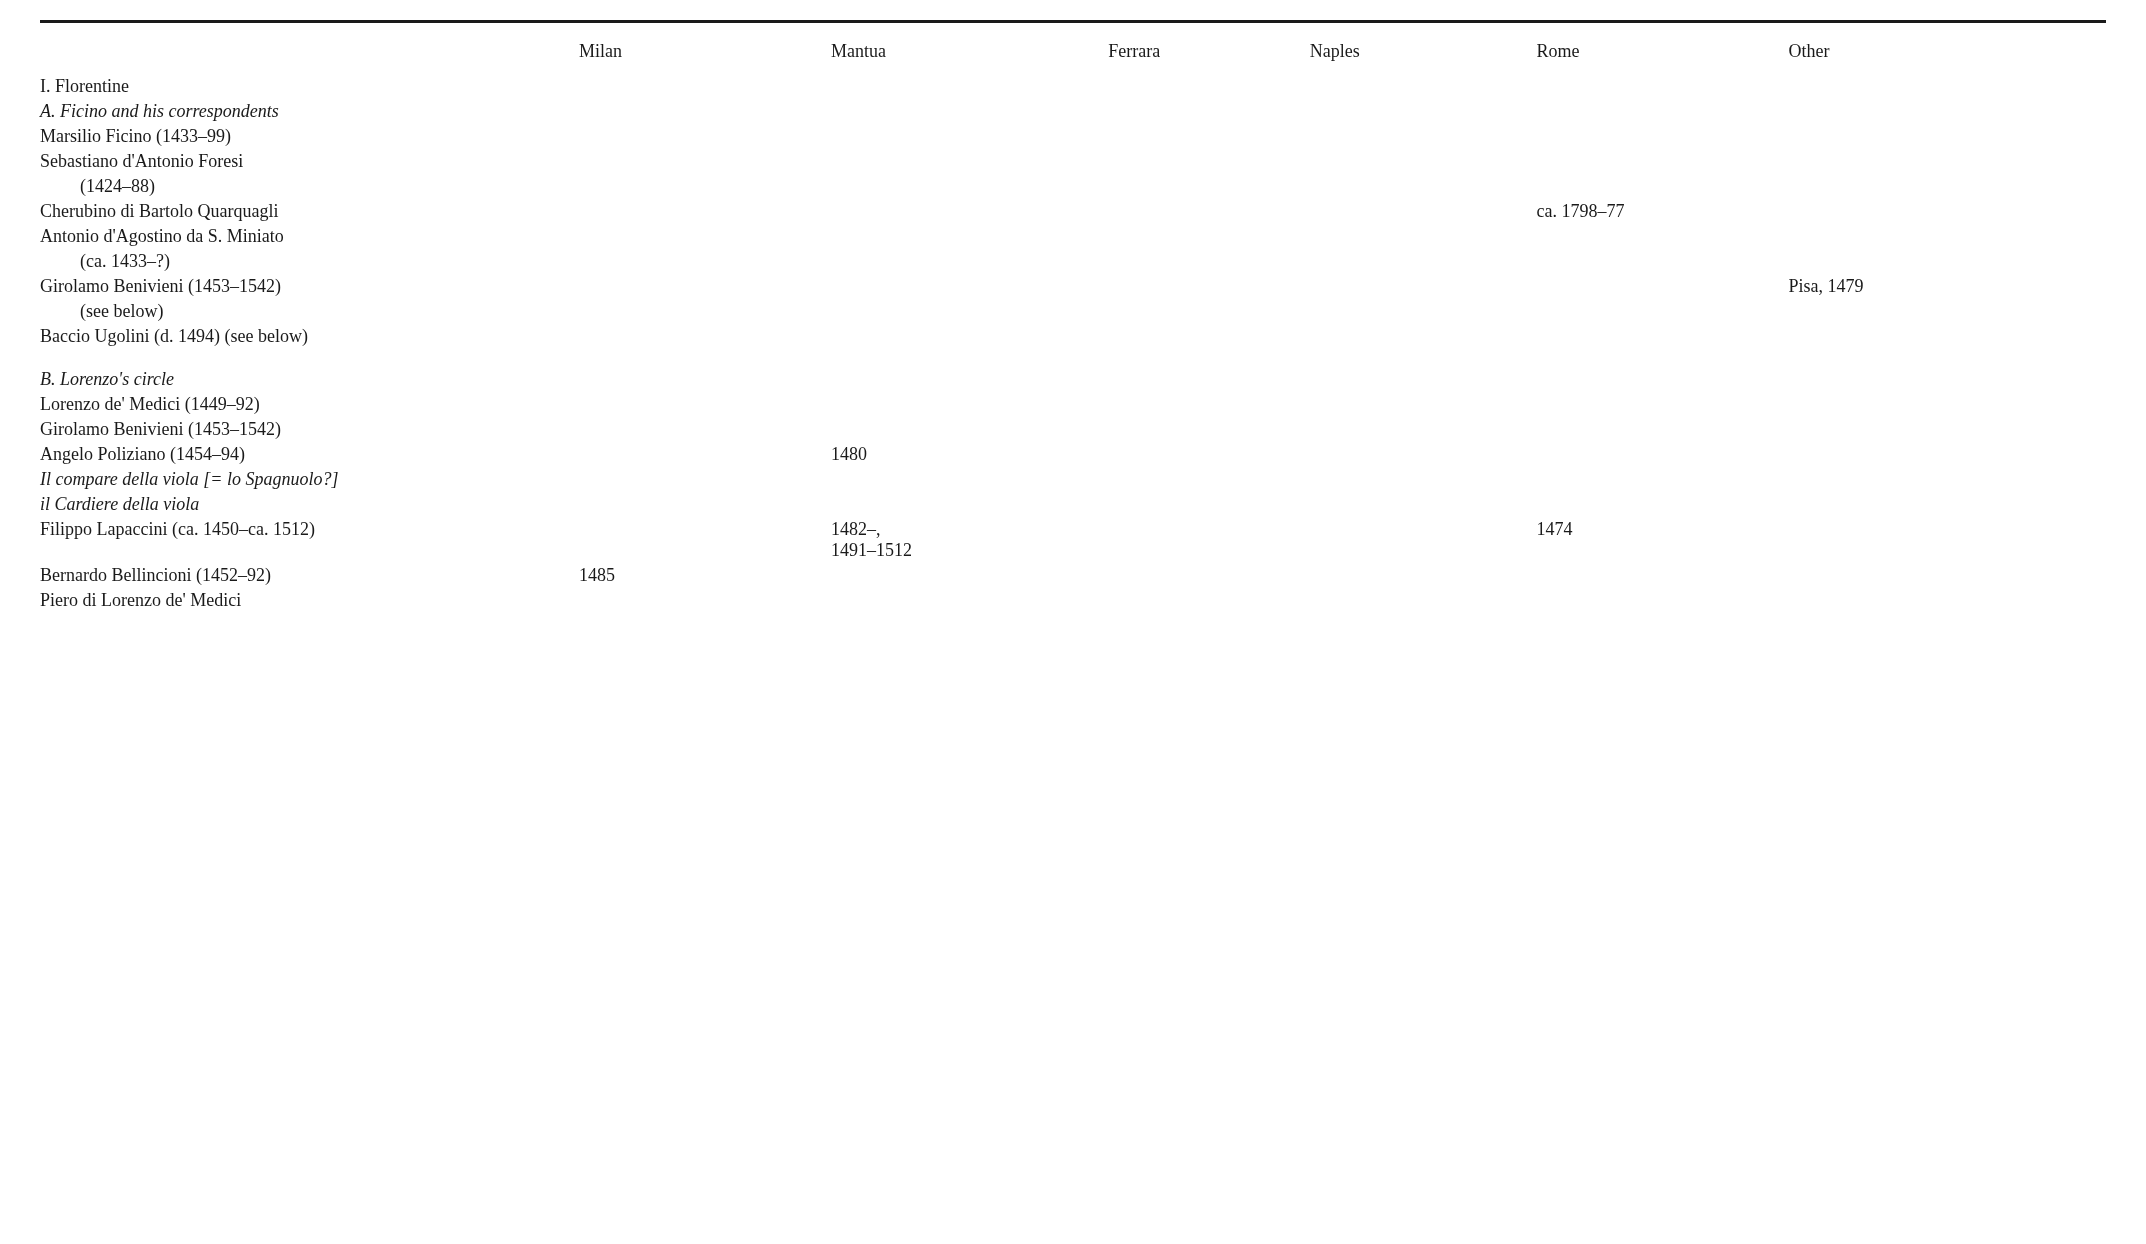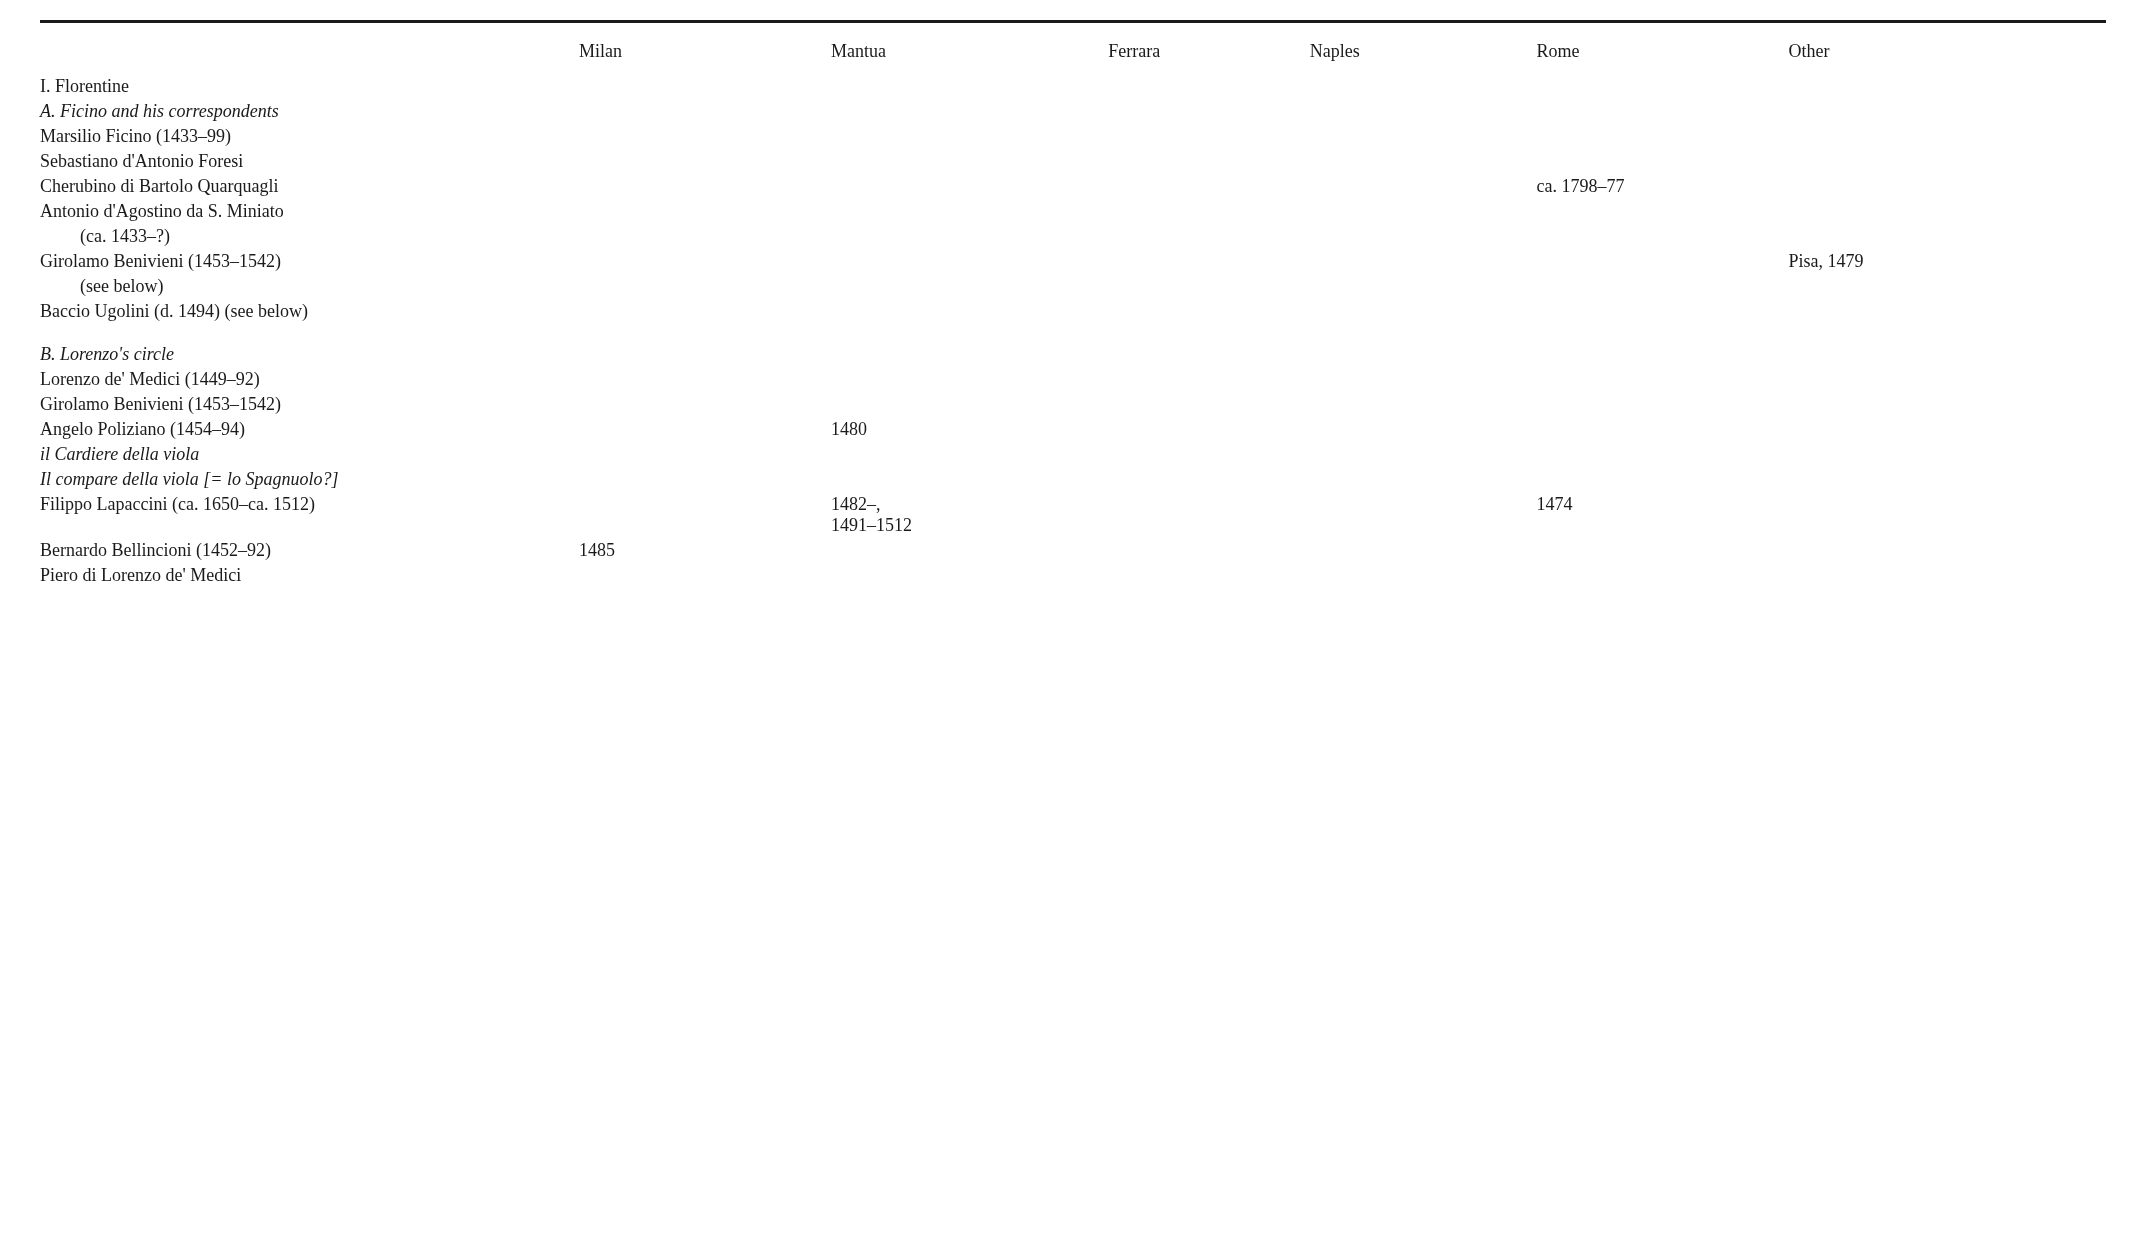--- a/index.html
+++ b/index.html
@@ -156,20 +156,29 @@
       <tr>
         <td class="col-name row-name">Sebastiano d'Antonio Foresi</td>
         <td class="col-milan"></td>
         <td class="col-mantua"></td>
         <td class="col-ferrara"></td>
         <td class="col-naples"></td>
         <td class="col-rome"></td>
         <td class="col-other"></td>
       </tr>
 
+      <tr>
+        <td class="col-name row-name indent">(1424–88)</td>
+        <td class="col-milan"></td>
+        <td class="col-mantua"></td>
+        <td class="col-ferrara"></td>
+        <td class="col-naples"></td>
+        <td class="col-rome"></td>
+        <td class="col-other"></td>
+      </tr>
 
       <tr>
         <td class="col-name row-name">Cherubino di Bartolo Quarquagli</td>
         <td class="col-milan"></td>
         <td class="col-mantua"></td>
         <td class="col-ferrara"></td>
         <td class="col-naples"></td>
         <td class="col-rome">ca. 1798–77</td>
         <td class="col-other"></td>
       </tr>
@@ -257,41 +266,41 @@
         <td class="col-name row-name">Angelo Poliziano (1454–94)</td>
         <td class="col-milan"></td>
         <td class="col-mantua">1480</td>
         <td class="col-ferrara"></td>
         <td class="col-naples"></td>
         <td class="col-rome"></td>
         <td class="col-other"></td>
       </tr>
 
       <tr>
+        <td class="col-name row-name" style="font-style:italic;">Il compare della viola [= lo Spagnuolo?]</td>
+        <td class="col-milan"></td>
+        <td class="col-mantua"></td>
+        <td class="col-ferrara"></td>
+        <td class="col-naples"></td>
+        <td class="col-rome"></td>
+        <td class="col-other"></td>
+      </tr>
+
+      <tr>
         <td class="col-name row-name" style="font-style:italic;">il Cardiere della viola</td>
         <td class="col-milan"></td>
         <td class="col-mantua"></td>
         <td class="col-ferrara"></td>
         <td class="col-naples"></td>
         <td class="col-rome"></td>
         <td class="col-other"></td>
       </tr>
 
       <tr>
-        <td class="col-name row-name" style="font-style:italic;">Il compare della viola [= lo Spagnuolo?]</td>
-        <td class="col-milan"></td>
-        <td class="col-mantua"></td>
-        <td class="col-ferrara"></td>
-        <td class="col-naples"></td>
-        <td class="col-rome"></td>
-        <td class="col-other"></td>
-      </tr>
-
-      <tr>
-        <td class="col-name row-name">Filippo Lapaccini (ca. 1650–ca. 1512)</td>
+        <td class="col-name row-name">Filippo Lapaccini (ca. 1450–ca. 1512)</td>
         <td class="col-milan"></td>
         <td class="col-mantua" style="white-space:pre-line;">1482–,
 1491–1512</td>
         <td class="col-ferrara"></td>
         <td class="col-naples"></td>
         <td class="col-rome">1474</td>
         <td class="col-other"></td>
       </tr>
 
       <tr>

